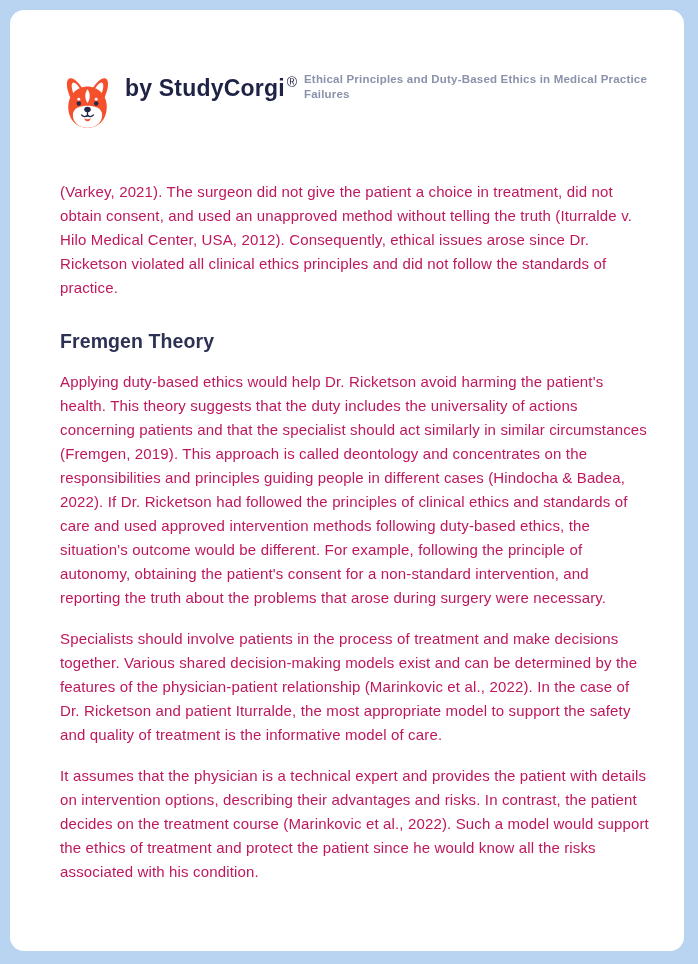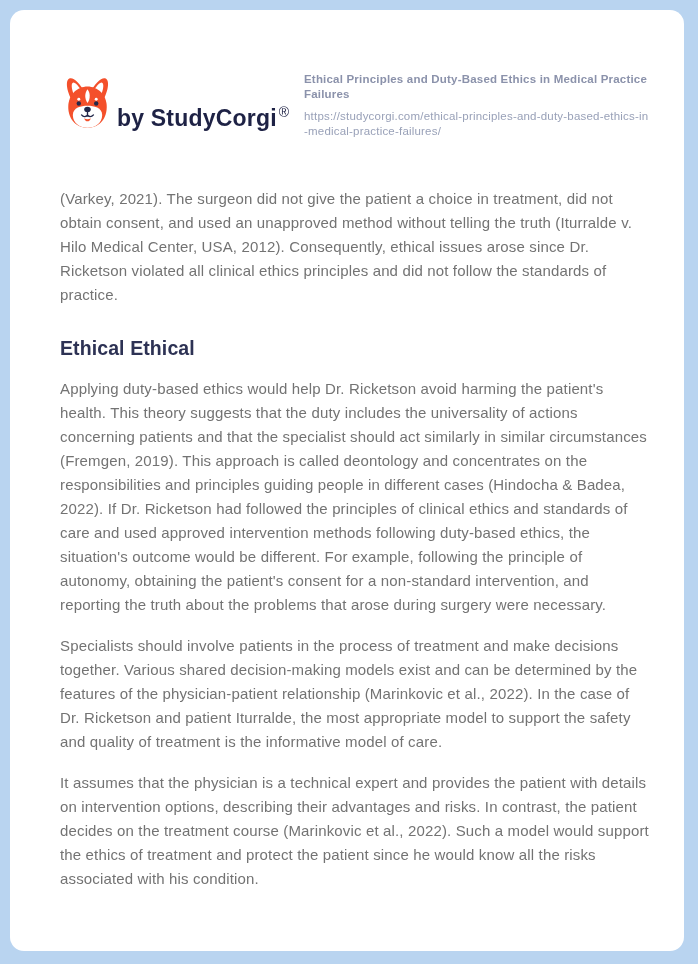--- a/index.html
+++ b/index.html
@@ -26,22 +26,22 @@
     padding: 58px 32px 0 50px;
   }
   
   .header {
     display: flex;
     justify-content: space-between;
     align-items: flex-start;
   }
   .brand {
     display: flex;
-    align-items: flex-end;
-    gap: 2px;
+    align-items: flex-start;
+    gap: 10px;
     padding-top: 6px;
   }
   .brand .logo-svg {
     display: block;
     width: 55px;
     height: 58px;
   }
   .brand-name {
     font-size: 23px;
     font-weight: bold;
@@ -79,21 +79,21 @@
   
   .article {
     margin-top: 48px;
     width: 593px;
   }
   .article p {
     margin: 0 0 17px 0;
     font-size: 15px;
     line-height: 24px;
     letter-spacing: 0.15px;
-    color: #737373;
+    color: #be185d;
   }
   .article h2 {
     margin: 29px 0 17px 0;
     font-size: 19.5px;
     line-height: 24px;
     letter-spacing: 0.1px;
     color: #2d3254;
     font-weight: bold;
   }
 </style>
@@ -120,28 +120,27 @@
         <ellipse cx="30" cy="38" rx="3.6" ry="2.8" fill="#23284a"></ellipse>
         <path d="M30 40 L30 44" stroke="#23284a" stroke-width="1.5" stroke-linecap="round"></path>
         <path d="M23.5 44 Q26.5 47.5 30 44.5 Q33.5 47.5 36.5 44" fill="none" stroke="#23284a" stroke-width="1.5" stroke-linecap="round"></path>
         <path d="M26.5 47.5 C27 52 33 52 33.5 47.5 C31.5 49 28.5 49 26.5 47.5 Z" fill="#f4502b"></path>
       </svg>
       <div class="brand-name"><span>by StudyCorgi</span><span class="reg-mark">®</span></div>
     </div>
 
     <div class="doc-meta">
       <div class="doc-title">Ethical Principles and Duty-Based Ethics in Medical Practice Failures</div>
-      <div class="doc-url">https://studycorgi.com/ethical-principles-and-duty-based-ethics-in-medical-practice-failures/</div>
     </div>
 
   </div>
 
   <div class="article">
     <p>(Varkey, 2021). The surgeon did not give the patient a choice in treatment, did not obtain consent, and used an unapproved method without telling the truth (Iturralde v. Hilo Medical Center, USA, 2012). Consequently, ethical issues arose since Dr. Ricketson violated all clinical ethics principles and did not follow the standards of practice.</p>
 
-    <h2>Ethical Ethical</h2>
+    <h2>Fremgen Theory</h2>
     <p>Applying duty-based ethics would help Dr. Ricketson avoid harming the patient's health. This theory suggests that the duty includes the universality of actions concerning patients and that the specialist should act similarly in similar circumstances (Fremgen, 2019). This approach is called deontology and concentrates on the responsibilities and principles guiding people in different cases (Hindocha &amp; Badea, 2022). If Dr. Ricketson had followed the principles of clinical ethics and standards of care and used approved intervention methods following duty-based ethics, the situation's outcome would be different. For example, following the principle of autonomy, obtaining the patient's consent for a non-standard intervention, and reporting the truth about the problems that arose during surgery were necessary.</p>
 
     <p>Specialists should involve patients in the process of treatment and make decisions together. Various shared decision-making models exist and can be determined by the features of the physician-patient relationship (Marinkovic et al., 2022). In the case of Dr. Ricketson and patient Iturralde, the most appropriate model to support the safety and quality of treatment is the informative model of care.</p>
     <p>It assumes that the physician is a technical expert and provides the patient with details on intervention options, describing their advantages and risks. In contrast, the patient decides on the treatment course (Marinkovic et al., 2022). Such a model would support the ethics of treatment and protect the patient since he would know all the risks associated with his condition.</p>
   </div>
 
 </div>
 
 </body></html>

